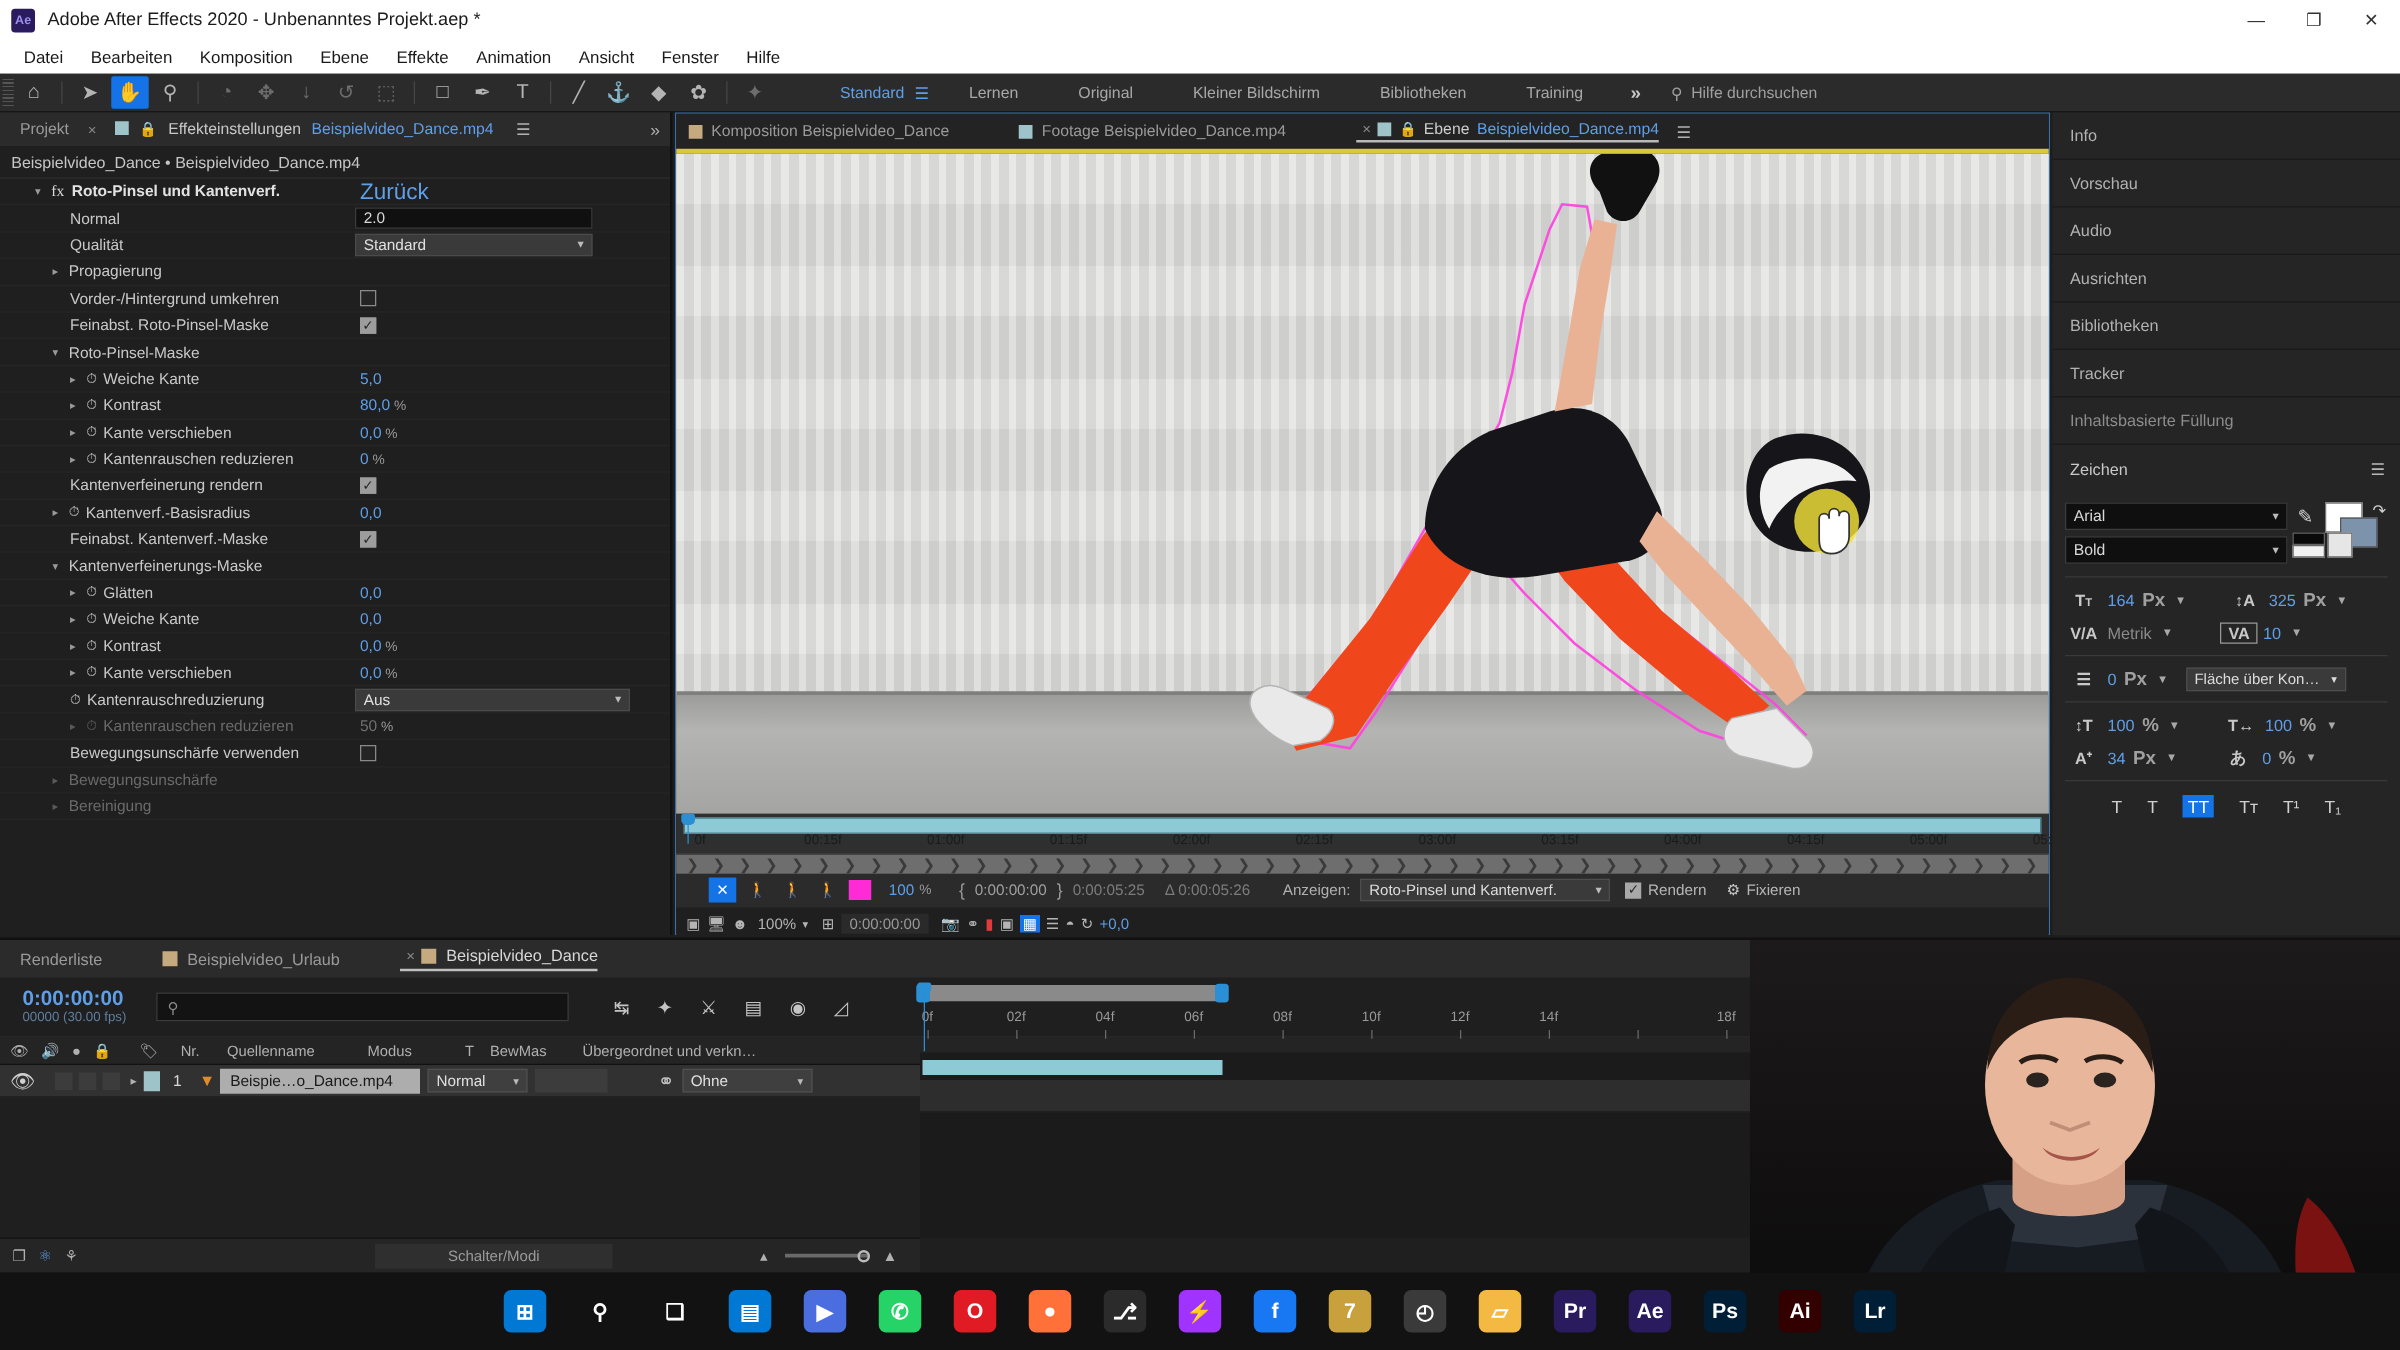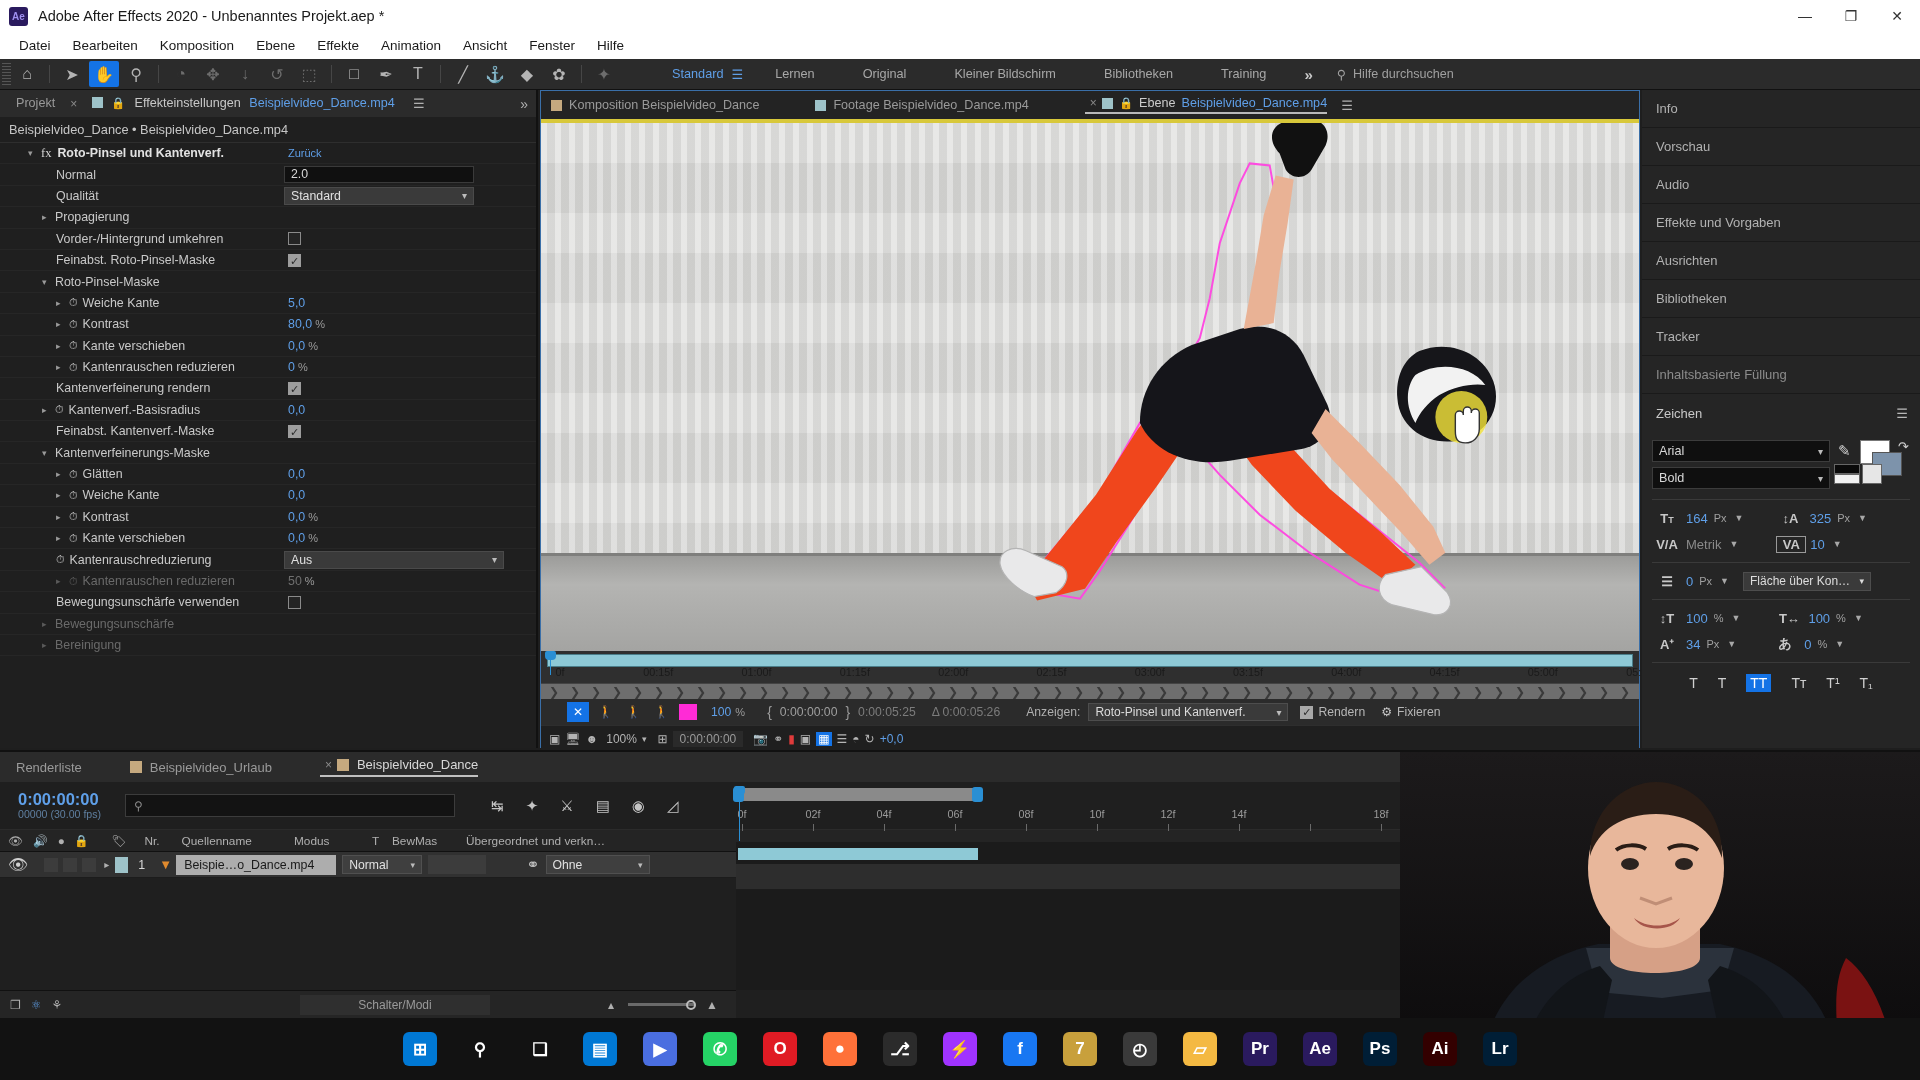--- a/index.html
+++ b/index.html
@@ -81,21 +81,21 @@
   .ckbox { position:absolute; left:288px; width:13px; height:13px;
     background:#242424; border:1px solid #8a8a8a; }
   .ckbox.on { background:#9d9d9d; border-color:#9d9d9d; color:#2b2b2b;
     font-size:11px; text-align:center; line-height:12px; }
   .arw { color:#9a9a9a; font-size:9px; margin-right:5px; width:8px; }
   .arw.dim { color:#5a5a5a; }
   .stopw { color:#c0c0c0; font-size:11px; margin-right:5px; }
   .stopw.dim { color:#5c5c5c; }
   .fxico { color:#d8d8d8; font-size:12.5px; margin-right:6px;
     font-family:"Liberation Serif", serif; }
-  .resetl { position:absolute; left:288px; font-size:11px; color:#5f9fe8; }
+  .resetl { position:absolute; left:288px; font-size:18px; color:#5f9fe8; }
 
   
   .viewer { position:absolute; top:90px; left:540px; width:1100px; height:658px;
     background:#1b1b1b; border:1px solid #3a6fa8; }
   .vtabs { height:28px; background:#232323; display:flex; align-items:center;
     padding-left:10px; }
   .vtab { font-size:12.6px; color:#9a9a9a; display:flex; align-items:center;
     margin-right:56px; }
   .vtab.sel { color:#cdcdcd; border-bottom:2px solid #b9b9b9;
     padding-bottom:2px; }
@@ -154,21 +154,21 @@
     color:#b8b8b8; }
   .charpanel { padding:8px 10px 0 10px; }
   .fontsel { height:22px; background:#0f0f0f; border:1px solid #3c3c3c;
     width:178px; display:flex; align-items:center; padding:0 6px;
     font-size:12.6px; color:#d8d8d8; margin-bottom:5px; }
   .fontsel .dc { margin-left:auto; font-size:10px; color:#bbb; }
   .crow { display:flex; align-items:center; height:26px; gap:4px; }
   .cico { color:#c8c8c8; font-size:13px; width:30px; text-align:center;
     font-weight:bold; }
   .cval { color:#5f9fe8; font-size:13px; }
-  .cunit { color:#a0a0a0; font-size:11px; margin-left:2px; }
+  .cunit { color:#a0a0a0; font-size:15px; margin-left:2px;font-weight:bold; }
   .cdd { color:#a8a8a8; font-size:9px; margin-left:4px; }
   .csep { height:1px; background:#3a3a3a; margin:5px 0; }
   .ttrow { display:flex; align-items:center; gap:20px; justify-content:center;
     height:30px; color:#d0d0d0; font-size:14px; }
   .ttrow .on { color:#5f9fe8; }
 
   
   .btimeline { position:absolute; top:750px; left:0; width:1920px; height:268px;
     background:#1f1f1f; border-top:2px solid #111; }
   .bttabs { height:30px; background:#2b2b2b; display:flex; align-items:center;
@@ -641,21 +641,20 @@
     <span>↻</span>
     <span style="color:#5f9fe8">+0,0</span>
   </div>
 </div>
 
 <div class="rpanel">
   <div id="rrows">
       <div class="rrow">Info</div>
       <div class="rrow">Vorschau</div>
       <div class="rrow">Audio</div>
-      <div class="rrow">Effekte und Vorgaben</div>
       <div class="rrow">Ausrichten</div>
       <div class="rrow">Bibliotheken</div>
       <div class="rrow">Tracker</div>
       <div class="rrow dim">Inhaltsbasierte Füllung</div>
     </div>
   <div class="rrow hdr" style="border-bottom:none">
     <span>Zeichen</span>
     <span class="rmenu">☰</span>
   </div>
   <div class="charpanel">

